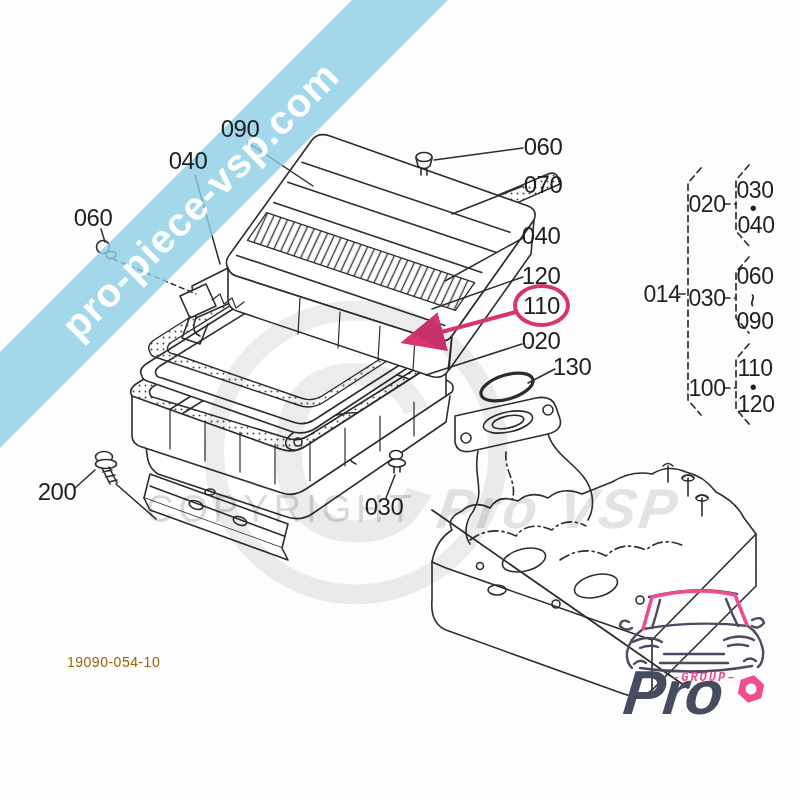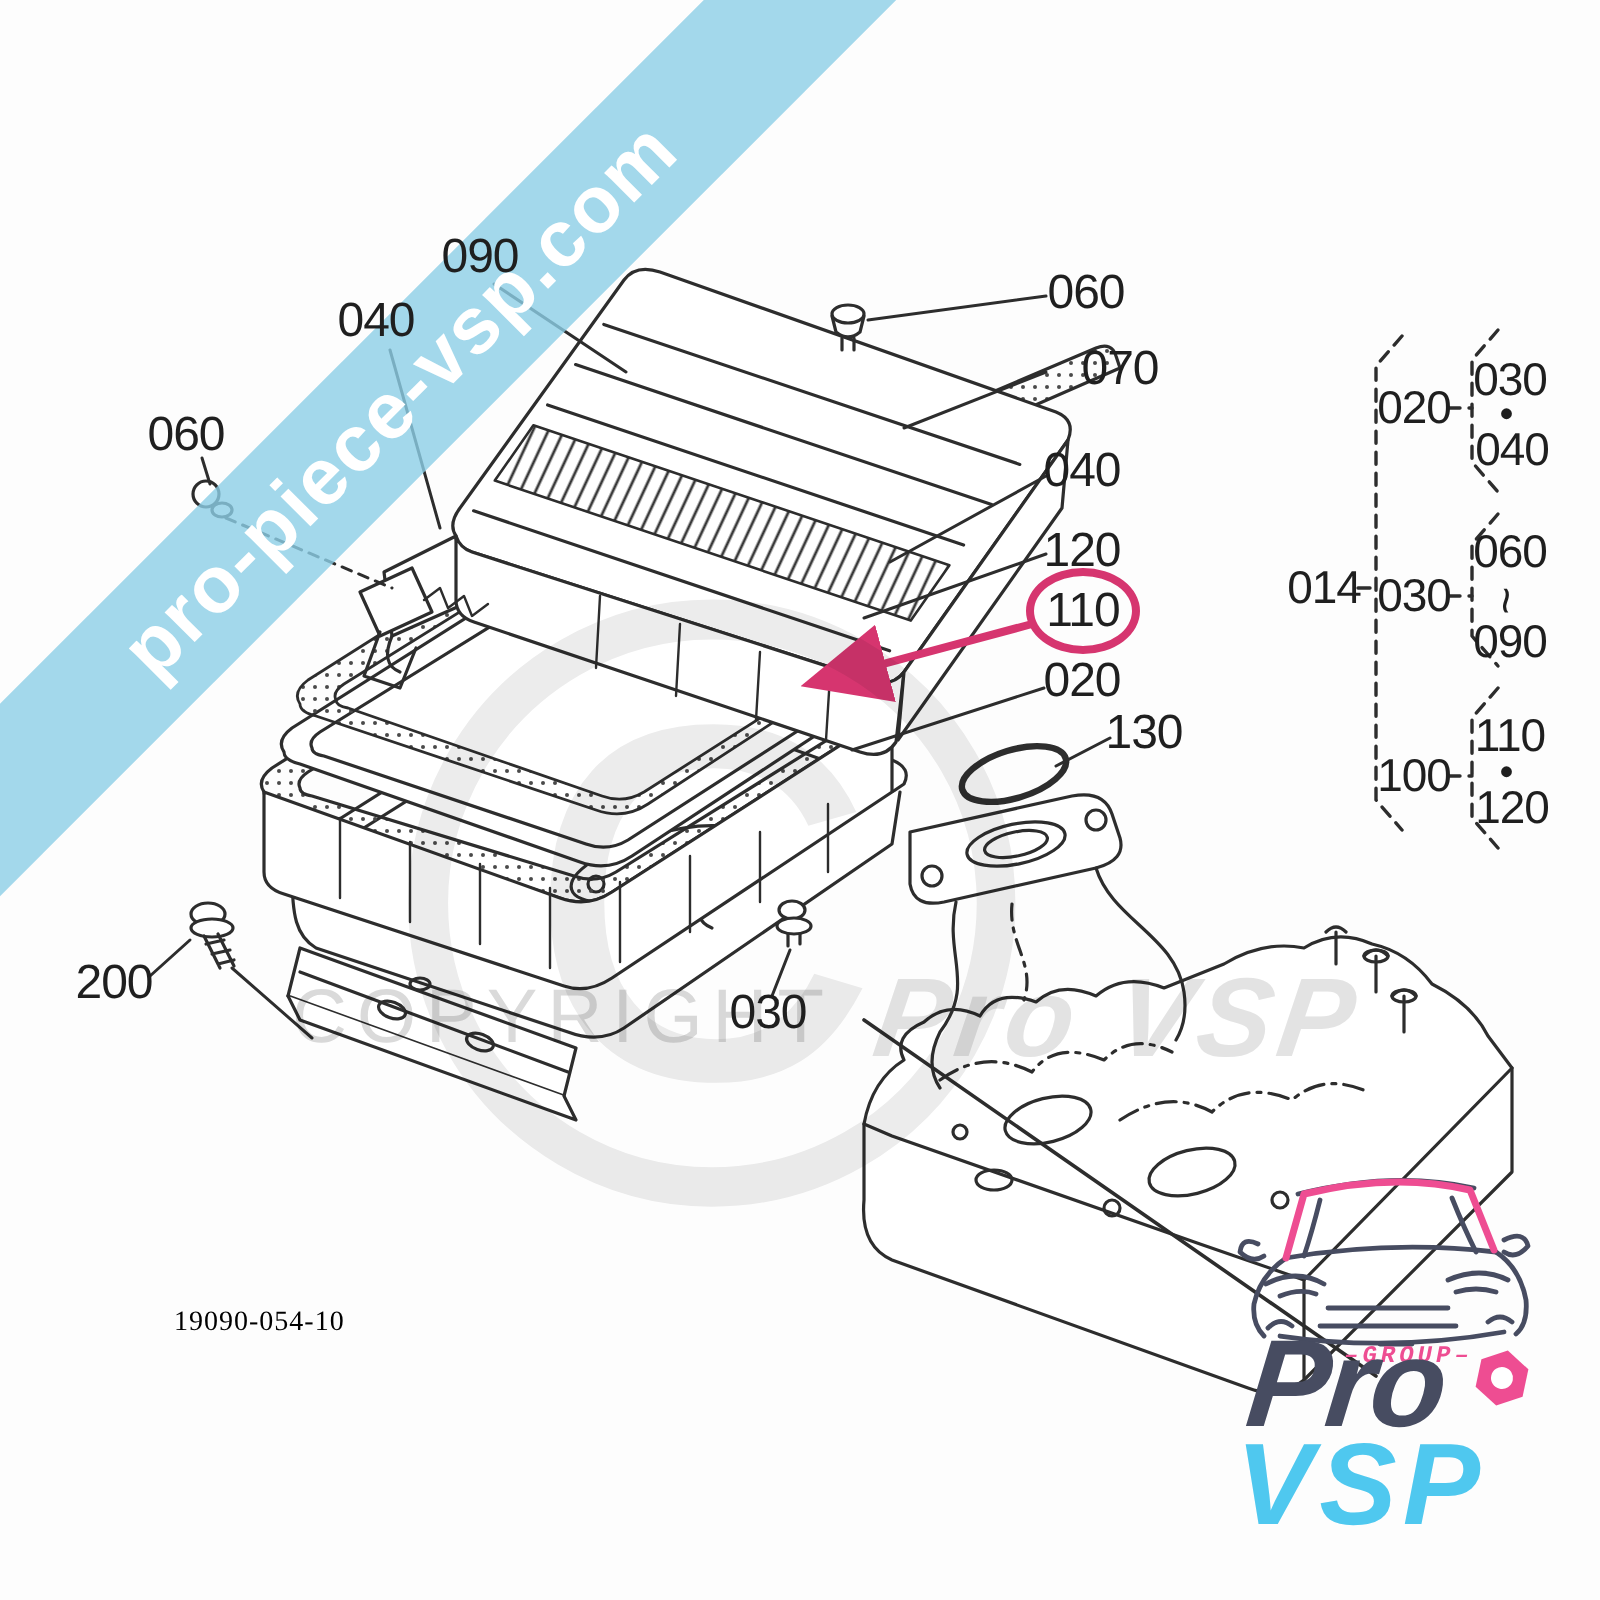--- a/index.html
+++ b/index.html
@@ -20,22 +20,22 @@
   .banner span{font-size:40px;font-weight:bold;color:#ffffff;letter-spacing:1px;white-space:nowrap;}
   
   .callout{position:absolute;z-index:4;transform:translate(-50%,-50%);font-size:24px;
            letter-spacing:-0.5px;white-space:nowrap;color:#1f1f1f;}
   .hier{font-size:23px;}
   .dotsep{font-size:20px;}
   .rangesep{font-size:24px;display:inline-block;transform:translate(-50%,-50%) rotate(90deg);}
   .ring110{position:absolute;z-index:4;left:513px;top:284px;width:57px;height:43px;box-sizing:border-box;
            border:4.5px solid #d6356f;border-radius:50%;display:flex;align-items:center;justify-content:center;}
   .ring110 span{font-size:24px;letter-spacing:-0.5px;color:#1f1f1f;}
-  .drawing-no{position:absolute;z-index:4;left:67px;top:654px;font-family:Liberation Serif, serif;
-              font-size:14px;letter-spacing:0.5px;color:#000000;margin-left:20px;}
+  .drawing-no{position:absolute;z-index:4;left:67px;top:654px;font-family:Liberation Sans, sans-serif;
+              font-size:14px;letter-spacing:0.5px;color:#a16207;}
   
   .logo{position:absolute;z-index:5;pointer-events:none;}
   .logo-group{left:672px;top:671px;font-size:12px;font-weight:bold;font-style:italic;
               letter-spacing:2px;color:#ee4d92;font-family:Liberation Mono, monospace;}
   .logo-pro{left:624px;top:662px;font-size:62px;font-weight:bold;font-style:italic;
             letter-spacing:-2px;color:#474c61;transform:skewX(-6deg);line-height:1;}
   .logo-vsp{left:618px;top:714px;font-size:58px;font-weight:bold;font-style:italic;
             letter-spacing:3px;color:#4fc8ef;line-height:1;}
 </style>
 </head>
@@ -216,21 +216,21 @@
   <div class="wm wm-brand">Pro VSP</div>
 
   <div class="banner">
     <span>pro-piece-vsp.com</span>
   </div>
 
   <div class="callout" style="left:240px;top:129px">090</div>
   <div class="callout" style="left:188px;top:161px">040</div>
   <div class="callout" style="left:93px;top:218px">060</div>
   <div class="callout" style="left:543px;top:147px">060</div>
-  <div class="callout" style="left:560px;top:185px">070</div>
+  <div class="callout" style="left:543px;top:185px">070</div>
   <div class="callout" style="left:541px;top:236px">040</div>
   <div class="callout" style="left:541px;top:276px">120</div>
   <div class="callout" style="left:541px;top:341px">020</div>
   <div class="callout" style="left:572px;top:367px">130</div>
   <div class="callout" style="left:384px;top:507px">030</div>
   <div class="callout" style="left:57px;top:492px">200</div>
 
   <div class="ring110">
     <span>110</span>
   </div>
@@ -269,15 +269,14 @@
     <path d="M35 51 L44 19 Q89 8 127 17 L139 47" stroke="#ee4d92" stroke-width="3.5" fill="none" stroke-linecap="round" stroke-linejoin="round"></path>
   </svg>
   <div class="logo logo-group">–GROUP–</div>
   <div class="logo logo-pro">Pro</div>
   <svg class="logo" style="left:731px;top:670px" width="40" height="40" viewBox="0 0 40 40">
     <g transform="translate(20,19) rotate(12)">
       <path d="M0 -14 L12 -7 L12 7 L0 14 L-12 7 L-12 -7 Z" fill="#ee4d92"></path>
       <circle r="5.5" fill="#ffffff"></circle>
     </g>
   </svg>
-  <div class="logo logo-vsp">VSP</div>
 
 </div>
 
 </body></html>

